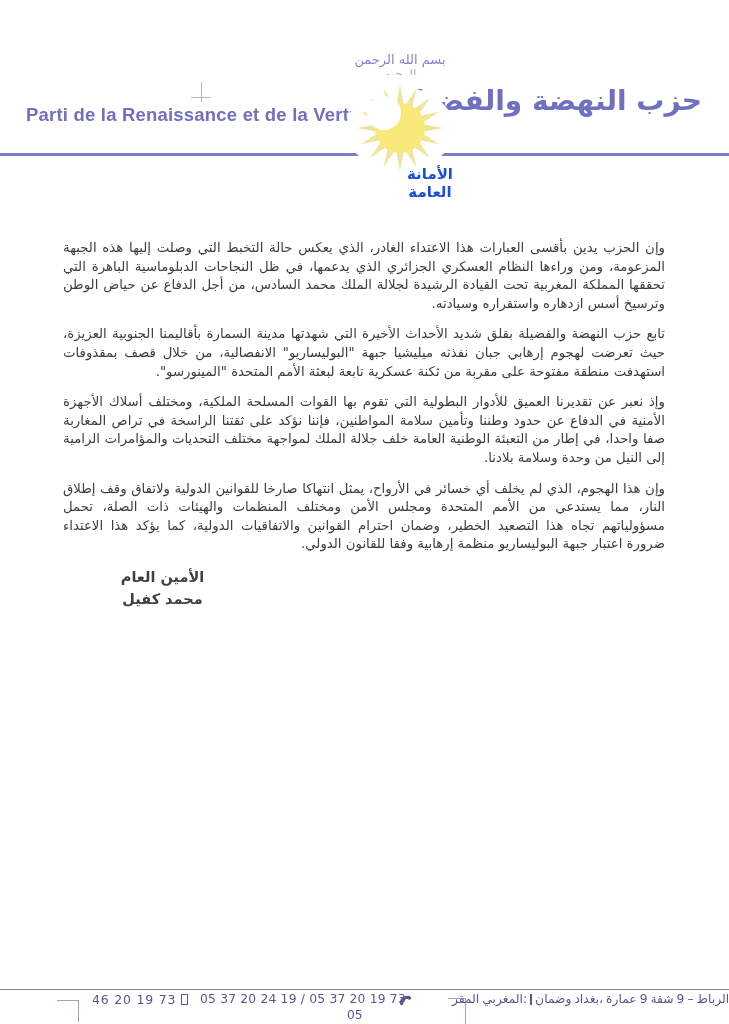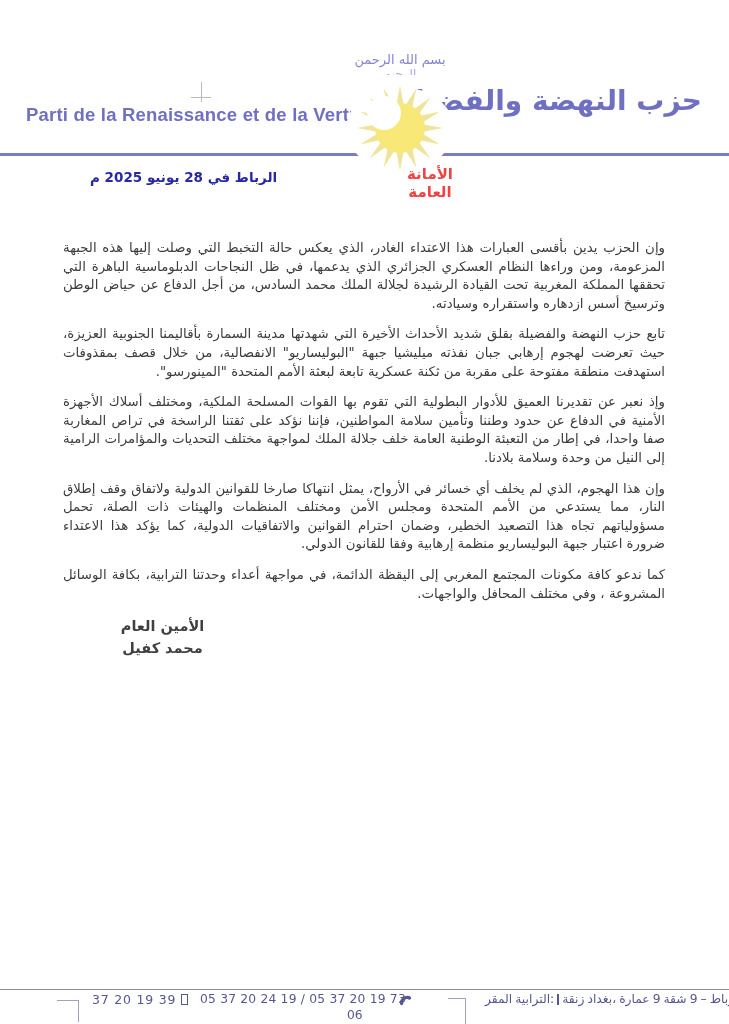--- a/index.html
+++ b/index.html
@@ -13,21 +13,21 @@
   .party-ar{position:absolute;top:48px;right:27px;color:#7070c2;font-weight:bold;
             font-size:28px;direction:rtl;}
   .party-fr{position:absolute;top:68px;left:26px;color:#7070c2;font-weight:bold;
             font-size:18.5px;font-family:"Liberation Sans",sans-serif;letter-spacing:.2px;}
   .artifact-v{position:absolute;left:201px;top:46px;width:1px;height:20px;background:#b9b9c6;}
   .artifact-h{position:absolute;left:191px;top:61px;width:20px;height:1px;background:#b9b9c6;}
   .divider{position:absolute;top:117px;left:0;right:0;height:3px;background:#7b7bc9;}
   .sun{position:absolute;left:345px;top:40px;width:110px;height:100px;z-index:2;}
 
   .secretariat{position:absolute;top:129px;left:385px;width:90px;text-align:center;
-               color:#ef4444;font-weight:bold;font-size:15px;direction:rtl;}
+               color:#1d4ed8;font-weight:bold;font-size:15px;direction:rtl;}
   .dateline{position:absolute;top:133px;left:90px;color:#2828a2;font-weight:bold;
             font-size:13.5px;direction:rtl;}
   .doc-title{position:absolute;top:165px;left:0;right:0;text-align:center;color:#1c1c1c;
              font-weight:bold;font-size:16.5px;direction:rtl;}
 
   
   .body-text{position:absolute;top:203px;left:63px;right:64px;direction:rtl;
              text-align:justify;font-size:13.3px;line-height:18.6px;color:#3d3d3d;}
   .body-text p{margin:0 0 12px 0;}
   .signature{margin:4px 455px 0 0;width:95px;text-align:center;color:#404040;
@@ -38,21 +38,21 @@
   .bl-h{position:absolute;top:964px;left:57px;width:21px;height:1px;background:#a0a0c0;}
   .bl-v{position:absolute;top:964px;left:78px;width:1px;height:22px;background:#a0a0c0;}
   .br-h{position:absolute;top:962px;left:448px;width:17px;height:1px;background:#a0a0c0;}
   .br-v{position:absolute;top:962px;left:465px;width:1px;height:29px;background:#a0a0c0;}
   .f-blue{color:#565690;}
   .fax-line{position:absolute;top:956px;left:92px;font-size:12.5px;letter-spacing:.8px;
             display:flex;align-items:center;gap:5px;direction:ltr;}
   .phone-line{position:absolute;top:956px;left:200px;font-size:12.3px;letter-spacing:.2px;direction:ltr;}
   .phone-wrap{position:absolute;top:972px;left:347px;font-size:12.3px;direction:ltr;}
   .phone-ic{position:absolute;top:956px;left:397px;width:16px;height:16px;}
-  .address-line{position:absolute;top:956px;left:485px;right:5px;display:flex;gap:3px;
+  .address-line{position:absolute;top:956px;left:452px;right:5px;display:flex;gap:3px;
                 align-items:center;font-size:12.3px;direction:ltr;white-space:nowrap;text-align:center;}
   .address-line span{unicode-bidi:isolate;}
   .tok-colon{margin-left:-3px;}
   .glyph-box{display:inline-block;width:7px;height:11px;border:1px solid currentColor;box-sizing:border-box;}
   .email-line{position:absolute;top:985px;left:84px;font-size:13px;
               font-family:"Liberation Sans",sans-serif;}
   .site-line{position:absolute;top:985px;left:490px;font-size:13px;
              font-family:"Liberation Sans",sans-serif;}
   .scan-shadow{position:absolute;bottom:0;left:0;right:0;height:12px;
     background:linear-gradient(to right,rgba(0,0,0,0) 45%,rgba(0,0,0,.10) 62%,rgba(0,0,0,.10) 86%,rgba(0,0,0,0) 97%);}
@@ -95,62 +95,60 @@
       <use href="#r" transform="rotate(270 55 52)"></use>
       <use href="#r" transform="rotate(292.5 55 52)"></use>
       <use href="#r" transform="rotate(315 55 52)"></use>
       <use href="#r" transform="rotate(337.5 55 52)"></use>
     </g>
     <circle cx="55" cy="52" r="25" fill="#f7e878"></circle>
     <circle cx="39" cy="37" r="17" fill="#ffffff"></circle>
   </svg>
 
   <div class="secretariat">الأمانة العامة</div>
-  <div class="dateline">الرباط في 28 يونيو 2025 م</div>
 
   <div class="body-text">
     <p>وإن الحزب يدين بأقسى العبارات هذا الاعتداء الغادر، الذي يعكس حالة التخبط التي وصلت إليها هذه الجبهة المزعومة، ومن وراءها النظام العسكري الجزائري الذي يدعمها، في ظل النجاحات الدبلوماسية الباهرة التي تحققها المملكة المغربية تحت القيادة الرشيدة لجلالة الملك محمد السادس، من أجل الدفاع عن حياض الوطن وترسيخ أسس ازدهاره واستقراره وسيادته.</p>
     <p>تابع حزب النهضة والفضيلة بقلق شديد الأحداث الأخيرة التي شهدتها مدينة السمارة بأقاليمنا الجنوبية العزيزة، حيث تعرضت لهجوم إرهابي جبان نفذته ميليشيا جبهة "البوليساريو" الانفصالية، من خلال قصف بمقذوفات استهدفت منطقة مفتوحة على مقربة من ثكنة عسكرية تابعة لبعثة الأمم المتحدة "المينورسو".</p>
     <p>وإذ نعبر عن تقديرنا العميق للأدوار البطولية التي تقوم بها القوات المسلحة الملكية، ومختلف أسلاك الأجهزة الأمنية في الدفاع عن حدود وطننا وتأمين سلامة المواطنين، فإننا نؤكد على ثقتنا الراسخة في تراص المغاربة صفا واحدا، في إطار من التعبئة الوطنية العامة خلف جلالة الملك لمواجهة مختلف التحديات والمؤامرات الرامية إلى النيل من وحدة وسلامة بلادنا.</p>
     <p>وإن هذا الهجوم، الذي لم يخلف أي خسائر في الأرواح، يمثل انتهاكا صارخا للقوانين الدولية ولاتفاق وقف إطلاق النار، مما يستدعي من الأمم المتحدة ومجلس الأمن ومختلف المنظمات والهيئات ذات الصلة، تحمل مسؤولياتهم تجاه هذا التصعيد الخطير، وضمان احترام القوانين والاتفاقيات الدولية، كما يؤكد هذا الاعتداء ضرورة اعتبار جبهة البوليساريو منظمة إرهابية وفقا للقانون الدولي.</p>
-    <p>كما ندعو كافة مكونات المجتمع المغربي إلى اليقظة الدائمة، في مواجهة أعداء وحدتنا الترابية، بكافة الوسائل المشروعة ، وفي مختلف المحافل والواجهات.</p>
     <div class="signature">
       <div>الأمين العام</div>
       <div>محمد كفيل</div>
     </div>
   </div>
 
   <div class="footer-rule"></div>
   <div class="bl-h"></div>
   <div class="bl-v"></div>
   <div class="br-h"></div>
   <div class="br-v"></div>
 
   <div class="fax-line f-blue">
-    <span>37 20 19 39</span>
+    <span>46 20 19 73</span>
     <span class="glyph-box"></span>
   </div>
 
   <div class="phone-line f-blue">05 37 20 24 19 / 05 37 20 19 73</div>
-  <div class="phone-wrap f-blue">06</div>
+  <div class="phone-wrap f-blue">05</div>
 
   <svg class="phone-ic" viewBox="0 0 24 24">
     <g transform="rotate(-35 12 12)" fill="#565690">
       <path d="M3 13 C3 5 21 5 21 13 L17.5 15.5 C16.5 10.5 7.5 10.5 6.5 15.5 Z"></path>
       <circle cx="4.6" cy="13.6" r="2.3"></circle>
         <circle cx="19.4" cy="13.6" r="2.3"></circle>
     </g>
   </svg>
 
   <div class="address-line f-blue">
     <span>المقر</span>
-    <span>الترابية</span>
+    <span>المغربي</span>
     <span class="tok-colon">:</span>
     <span class="glyph-box"></span>
-    <span>زنقة</span>
+    <span>وضمان</span>
     <span>بغداد،</span>
     <span>عمارة</span>
     <span>9</span>
     <span>شقة</span>
     <span>9</span>
     <span>–</span>
     <span>الرباط</span>
   </div>
 
   <div class="email-line f-blue">Parti : partiprv@gmail.com</div>

